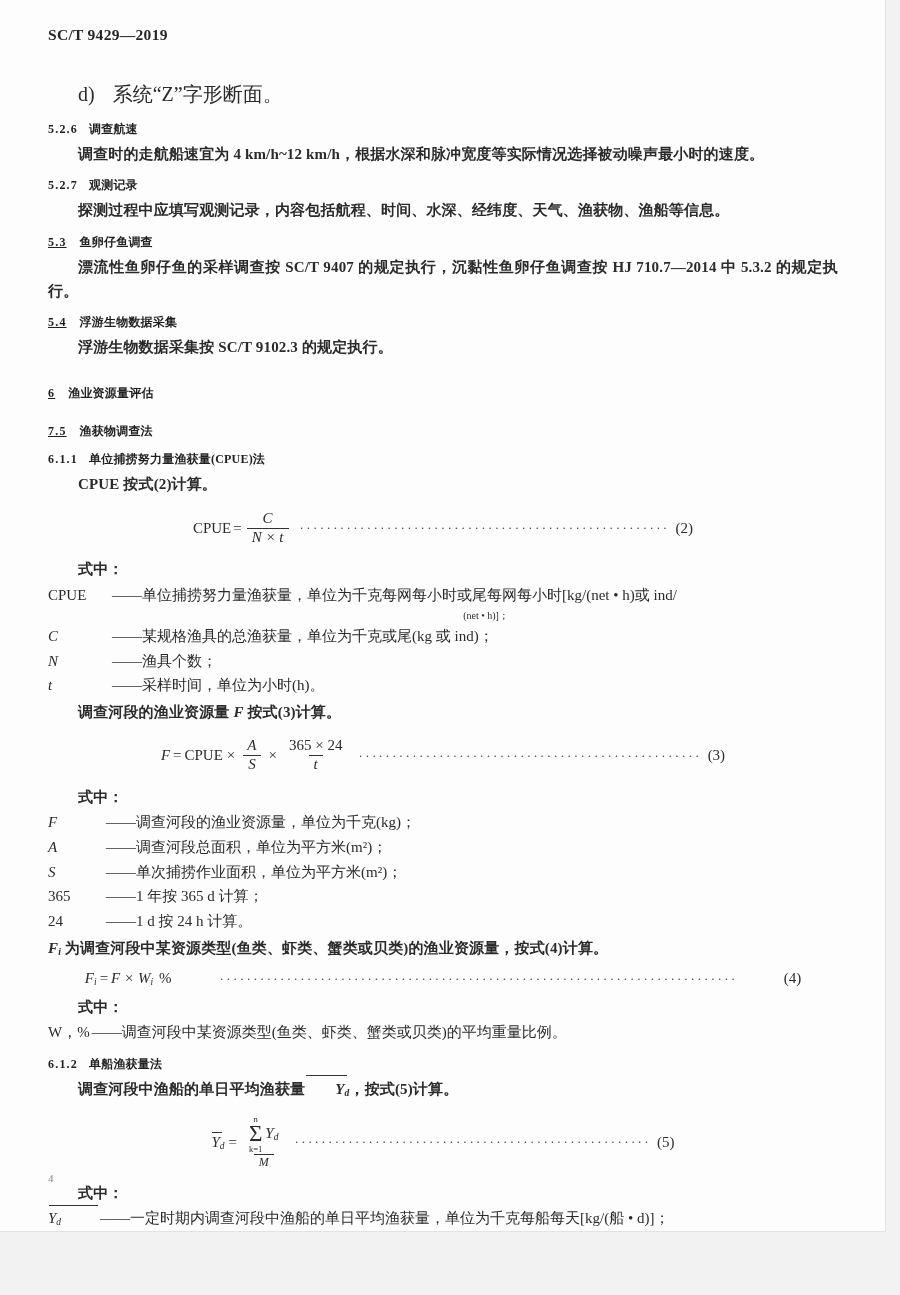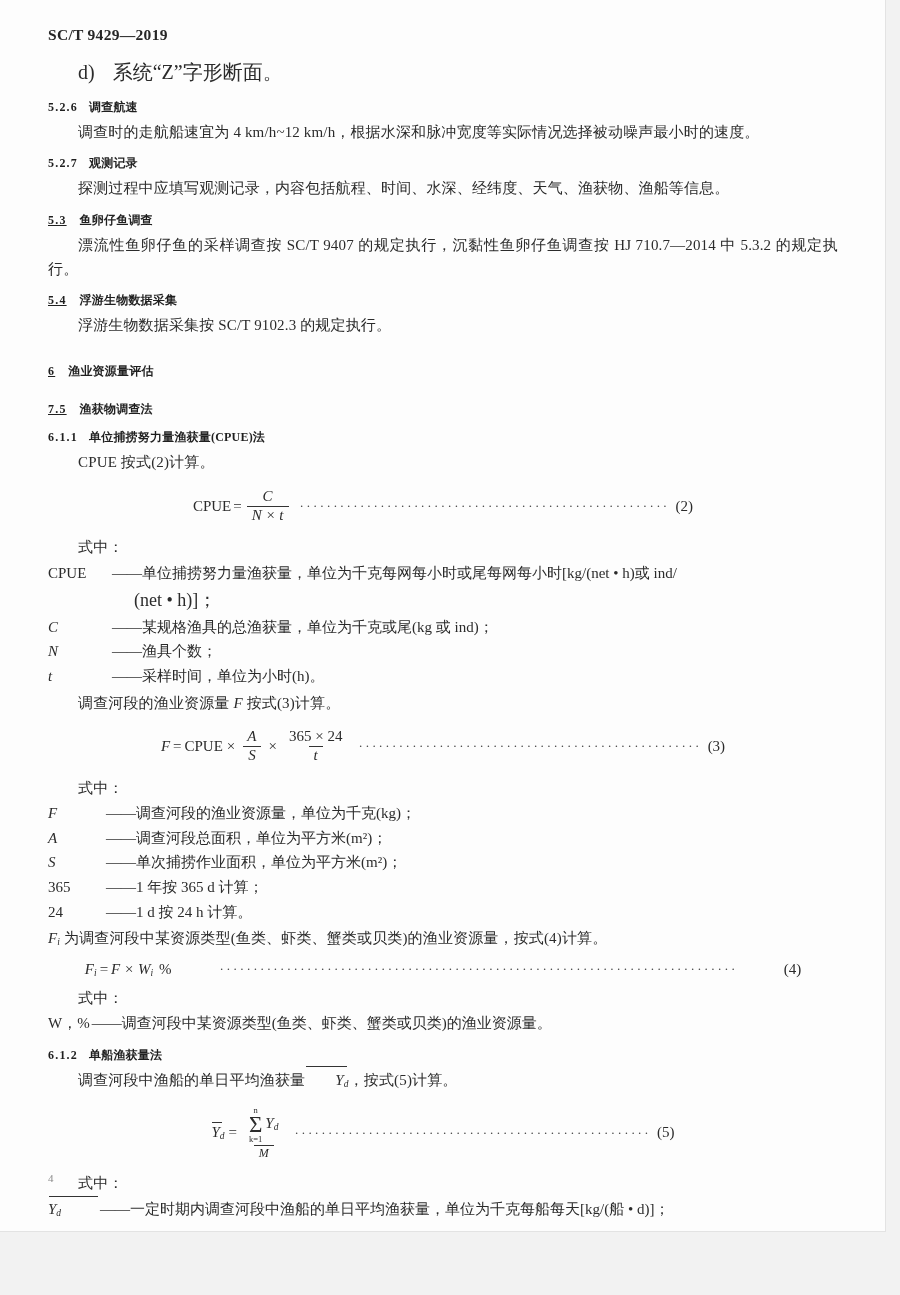--- a/index.html
+++ b/index.html
@@ -30,40 +30,41 @@
     left: 48px;
     top: 26px;
     width: 790px;
   }
   .hdr {
     font-family: "Liberation Serif", serif;
     font-weight: bold;
     font-size: 15.5px;
     letter-spacing: 0.3px;
     color: #262626;
-    margin-bottom: 12px;
+    margin-bottom: 34px;
   }
   .sec {
     font-weight: bold;
     font-size: 12px;
     color: #1f1f1f;
     margin: 11px 0 4px 0;
     letter-spacing: 0.2px;
   }
   .sec .num {
     letter-spacing: 1.2px;
     margin-right: 11px;
   }
   .sec.lvl1 .num { margin-right: 13px; text-decoration: underline; }
   .para {
     font-size: 15px;
     line-height: 1.62;
     text-align: justify;
     margin: 2px 0;
     letter-spacing: 0.15px;
+    font-weight: bold;
   }
   .indent { text-indent: 30px; }
   .listitem {
     font-size: 20px;
     line-height: 1.6;
     padding-left: 30px;
     margin: 3px 0;
   }
   .listitem .mk { margin-right: 18px; }
   .lat { font-family: "Liberation Serif", serif; }
@@ -135,23 +136,24 @@
   }
   .def .sym {
     flex: 0 0 auto;
     min-width: 58px;
     font-family: "Liberation Serif", serif;
   }
   .def .sym.wide { min-width: 64px; }
   .def .sym.narrow { min-width: 0; padding-right: 2px; }
   .def .txt { flex: 1 1 auto; }
   .contline {
-    font-size: 18px;
+    font-size: 10px;
     line-height: 1.58;
     padding-left: 86px;
+    text-align: center;
   }
   .pageno {
     position: absolute;
     left: 48px;
     top: 1172px;
     font-size: 11px;
     color: #8a8a8a;
     font-family: "Liberation Serif", serif;
   }
   .gap-sm { height: 6px; }
@@ -300,21 +302,21 @@
       </span>
       <span class="dots">·············································································</span>
       <span class="eqno">(4)</span>
     </div>
 
     <div class="para indent">式中：</div>
 
     <div class="defs">
       <div class="def">
         <span class="sym narrow lat">W，%</span>
-        <span class="txt"><span>——</span><span>调查河段中某资源类型(鱼类、虾类、蟹类或贝类)的渔业资源量。</span></span>
+        <span class="txt"><span>——</span><span>调查河段中某资源类型(鱼类、虾类、蟹类或贝类)的平均重量比例。</span></span>
       </div>
     </div>
 
     <div class="sec">
       <span class="lat num">6.1.2</span><span>单船渔获量法</span>
     </div>
 
     <div class="para indent"><span>调查河段中渔船的单日平均渔获量</span><span class="lat ital ovb"><span>Y</span><sub class="s">d</sub></span><span>，按式(5)计算。</span></div>
 
     <div class="frow">

